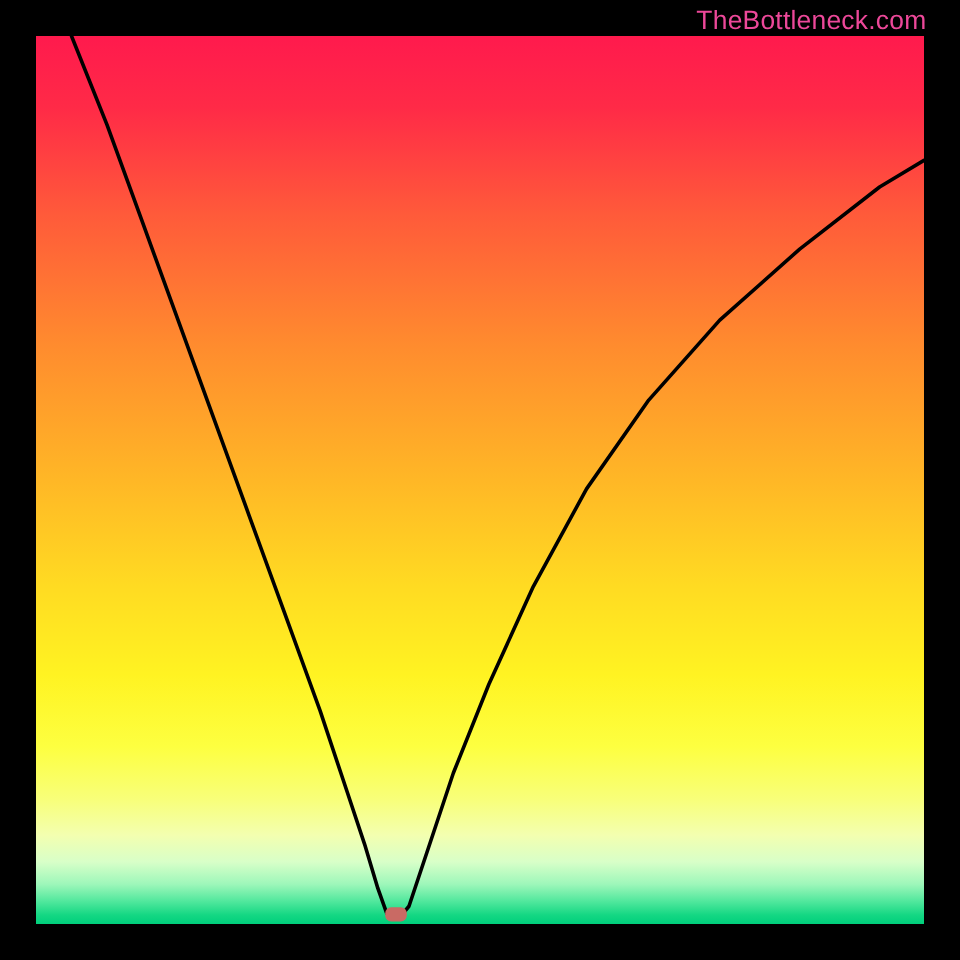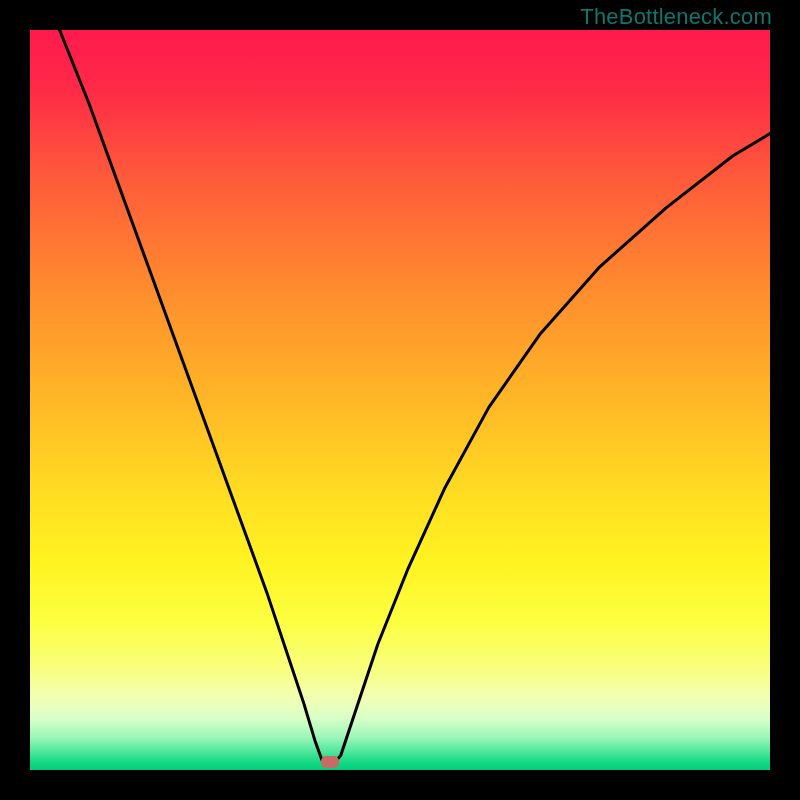--- a/index.html
+++ b/index.html
@@ -26,21 +26,21 @@
     overflow: hidden;
   }
   .gradient-bg {
     position: absolute;
     inset: 0;
   }
   .attribution {
     position: absolute;
     top: 4px;
     right: 28px;
-    color: #0f766e;
+    color: #ec4899;
     font-size: 22px;
     font-weight: 500;
     letter-spacing: 0.2px;
   }
   svg.curve {
     position: absolute;
     inset: 0;
   }
   .marker {
     position: absolute;

